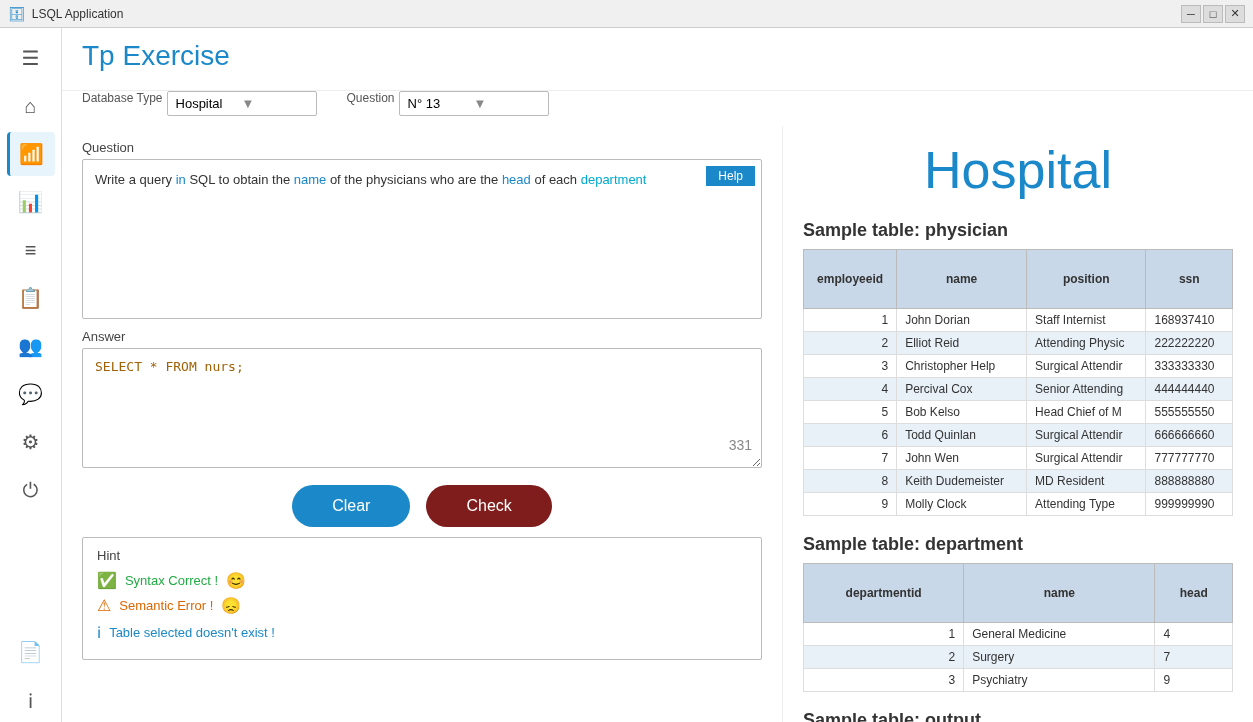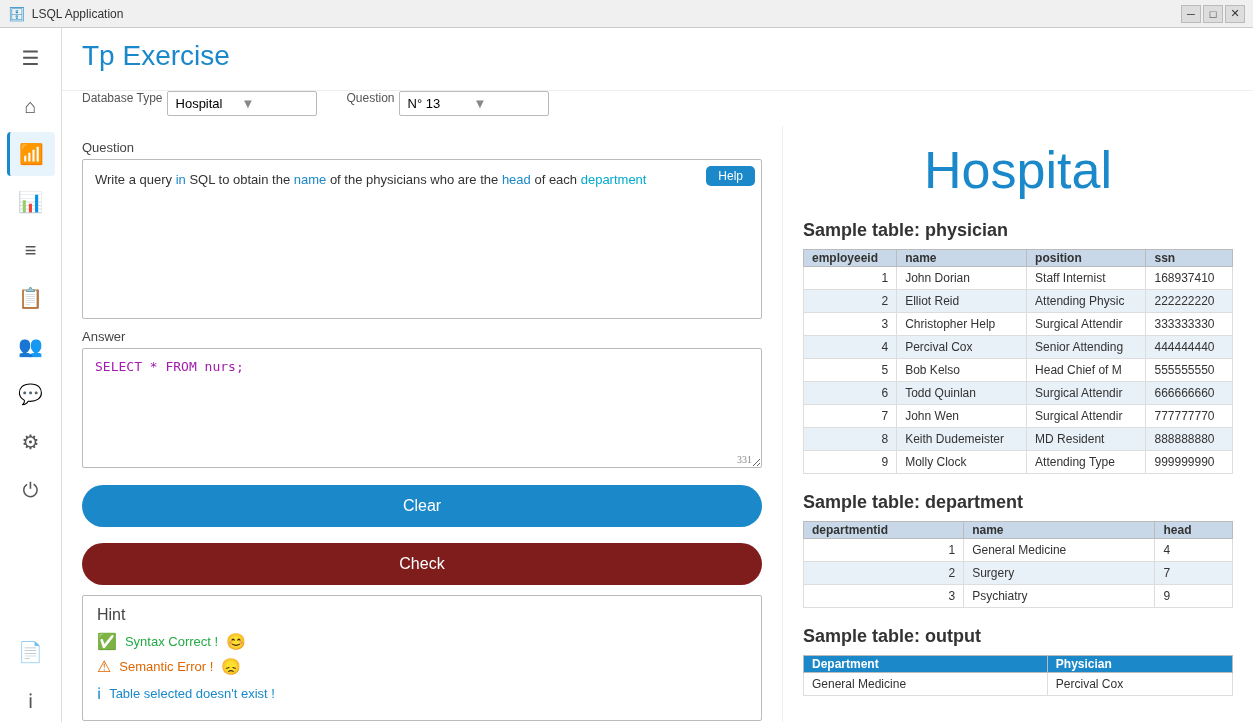--- a/index.html
+++ b/index.html
@@ -78,69 +78,69 @@
     .section-label { font-size: 13px; color: #444; margin-bottom: 4px; }
     .question-box {
       border: 1px solid #bbb; border-radius: 2px;
       padding: 10px 12px; min-height: 160px;
       font-size: 13px; line-height: 1.6; color: #333;
       position: relative;
     }
     .help-btn {
       position: absolute; top: 6px; right: 6px;
       background: #1a88c9; color: #fff; border: none;
-      border-radius: 5px; padding: 3px 12px;
+      border-radius: 0; padding: 3px 12px;
       font-size: 12px; cursor: pointer;
     }
     .kw-blue { color: #1a88c9; }
     .kw-cyan { color: #00aacc; }
 
     
     .answer-container { position: relative; }
     .answer-textarea {
       width: 100%; min-height: 120px; border: 1px solid #bbb;
       border-radius: 2px; padding: 10px 12px; font-size: 13px;
-      font-family: 'Consolas', monospace; resize: vertical; color: #a21caf;
+      font-family: 'Consolas', monospace; resize: vertical; color: #a16207;
     }
     .char-count {
-      position: absolute; bottom: 6px; right: 10px;
-      font-size: 10px; color: #888; font-family: Liberation Serif, serif;
-    }
-
-    
-    .buttons-row { display: flex; gap: 16px; justify-content: center; margin-top: 4px; flex-direction: column; }
+      position: absolute; bottom: 18px; right: 10px;
+      font-size: 14px; color: #888;
+    }
+
+    
+    .buttons-row { display: flex; gap: 16px; justify-content: center; margin-top: 4px; }
     .btn-clear, .btn-check {
       padding: 12px 40px; border: none; border-radius: 25px;
       font-size: 16px; font-weight: 500; cursor: pointer; color: #fff;
     }
     .btn-clear { background: #1a88c9; }
     .btn-check { background: #7f1d1d; }
 
     
     .hint-box { border: 1px solid #bbb; border-radius: 2px; padding: 10px 14px; background: #fff; }
-    .hint-title { font-size: 16px; color: #444; margin-bottom: 8px; }
+    .hint-title { font-size: 13px; color: #444; margin-bottom: 8px; }
     .hint-item { display: flex; align-items: center; gap: 8px; margin-bottom: 6px; font-size: 13px; }
     .hint-green { color: #22aa44; }
     .hint-orange { color: #dd6600; }
     .hint-blue { color: #1a88c9; }
     .hint-icon { font-size: 16px; }
 
     
     .right-panel {
       flex: 1; padding: 14px 20px; overflow-y: auto;
       background: #fff; border-left: 1px solid #eee;
     }
     .hospital-title { font-size: 52px; font-weight: 300; color: #1a88c9; text-align: center; margin-bottom: 20px; }
 
     
     .sample-table-title { font-size: 18px; color: #333; margin-bottom: 8px; font-weight: 700; }
     .data-table { width: 100%; border-collapse: collapse; margin-bottom: 18px; font-size: 12px; }
     .data-table th {
-      background: #c8d8e8; color: #333; padding: 1px 8px;
-      text-align: left; border: 1px solid #bbb; font-weight: 600;
+      background: #c8d8e8; color: #333; padding: 22px 8px;
+      text-align: center; border: 1px solid #bbb; font-weight: 600;
     }
     .data-table td { padding: 4px 8px; border: 1px solid #ddd; color: #333; }
     .data-table tr:nth-child(even) td { background: #e8f0f8; }
     .data-table tr:nth-child(odd) td { background: #fff; }
     .data-table td:first-child { text-align: right; }
 
     .output-table th { background: #1a88c9; color: #fff; }
     .output-table td { background: #fff; }
     .output-table tr:nth-child(even) td { background: #fff; }
   </style>

